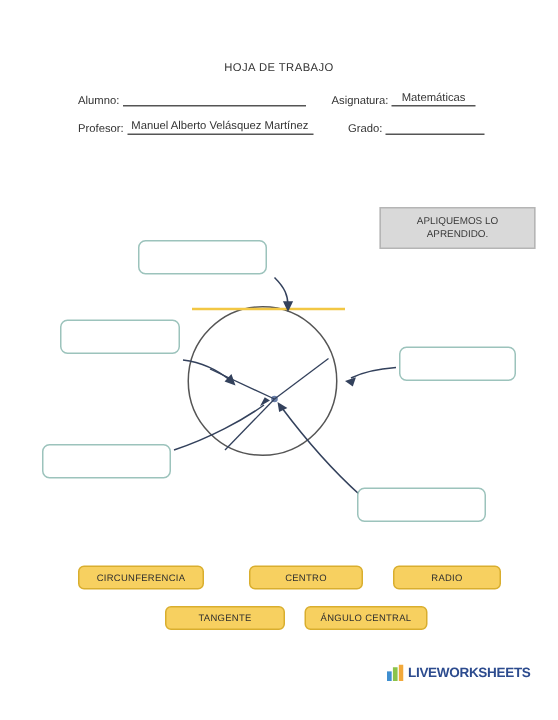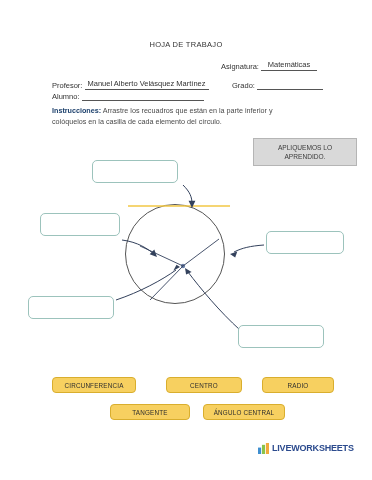--- a/index.html
+++ b/index.html
@@ -46,21 +46,21 @@
     border-bottom: 1px solid #555;
     min-width: 40px;
     text-align: center;
     padding: 0 2px;
     line-height: 10px;
     vertical-align: bottom;
   }
   .ul.blank { color: transparent; }
 
   
-  .row-alumno { left: 52px; top: 60px; margin-top: 30px; }
+  .row-alumno { left: 52px; top: 60px; }
   .row-asig   { left: 221px; top: 60px; }
   .row-prof   { left: 52px; top: 79px; }
   .row-grado  { left: 232px; top: 79px; }
 
   
   .instr {
     position: absolute;
     left: 52px;
     top: 105px;
     width: 230px;
@@ -187,23 +187,20 @@
   <div class="field-row row-grado">
     <span class="lbl">Grado:</span>
     <span class="ul blank" style="min-width:62px;">&nbsp;</span>
   </div>
 
   <div class="field-row row-prof">
     <span class="lbl">Profesor:</span>
     <span class="ul" style="min-width:120px;">Manuel Alberto Velásquez Martínez</span>
   </div>
 
-  <div class="instr">
-    <b>Instrucciones:</b><span> Arrastre los recuadros que están en la parte inferior y colóquelos en la casilla de cada elemento del círculo.</span>
-  </div>
 
   <div class="greybox">APLIQUEMOS LO APRENDIDO.</div>
 
   <div class="circle"></div>
 
   <svg class="svgfig" viewBox="0 0 372 480">
 
     <line x1="128" y1="206" x2="230" y2="206" stroke="#f2c744" stroke-width="1.6"></line>
 
     <circle cx="183" cy="266" r="2.2" fill="#6a7fa8"></circle>

